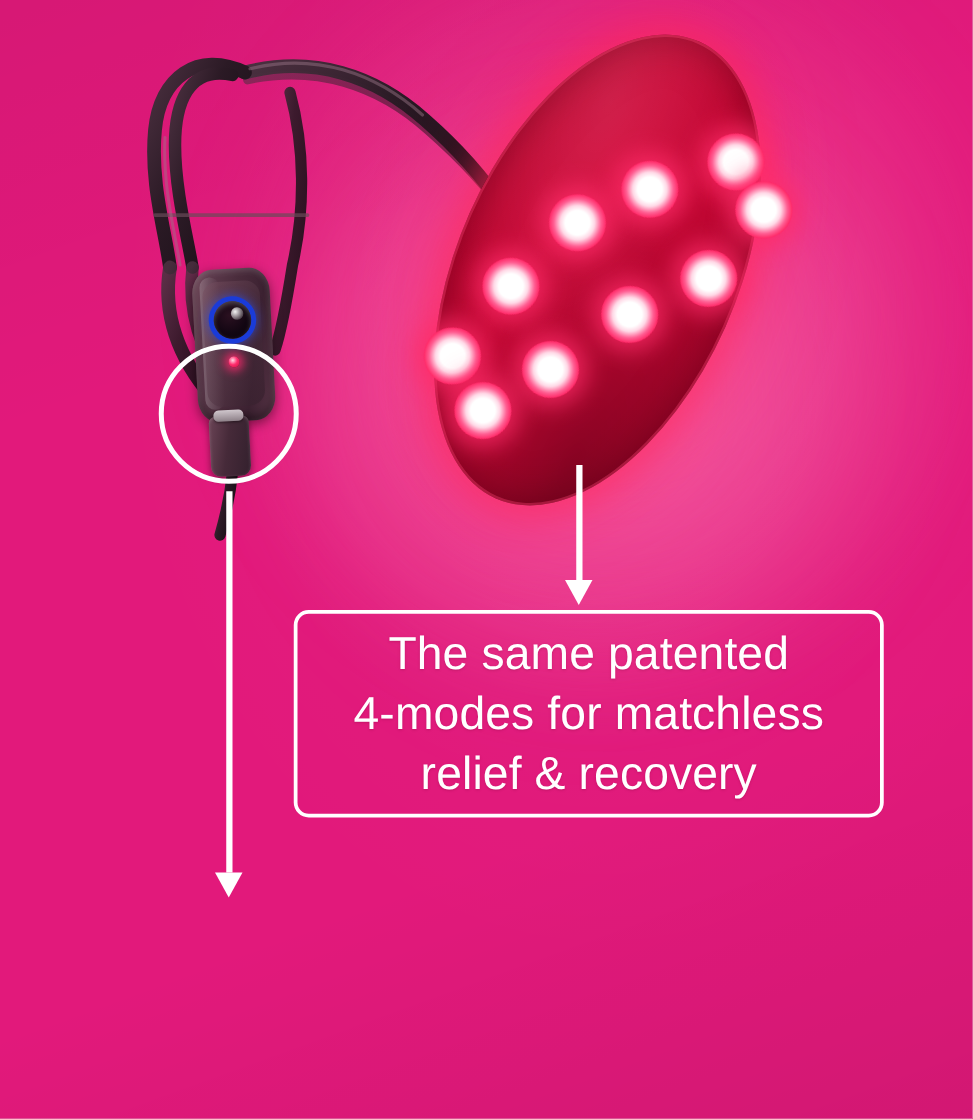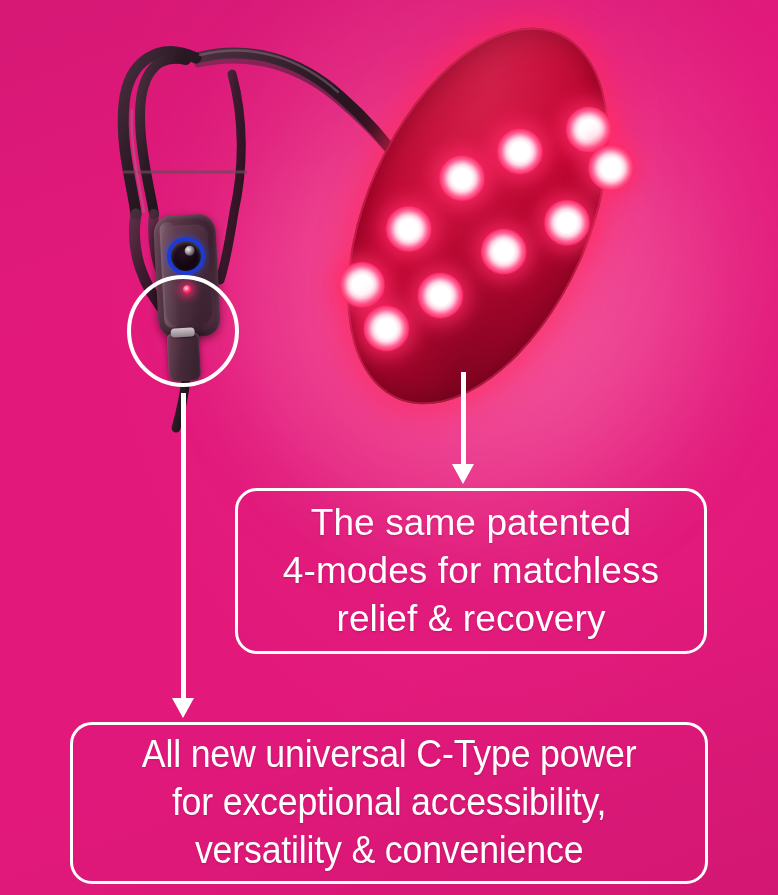--- a/index.html
+++ b/index.html
@@ -143,21 +143,21 @@
   }
   .arrow .head{
     position:absolute;left:50%;margin-left:-11px;width:0;height:0;
     border-left:11px solid transparent;border-right:11px solid transparent;
     border-top:20px solid #ffffff;
   }
 
   
   .callout{
     position:absolute;box-sizing:border-box;
-    border:3px solid #ffffff;border-radius:22px;
+    border:3px solid #ffffff;border-radius:12px;
     color:#ffffff;text-align:center;
     display:flex;align-items:center;justify-content:center;
     background:rgba(226,25,123,.12);
     text-shadow:0 1px 2px rgba(120,0,55,.28);
   }
   #callout-modes{
     left:235px;top:488px;width:472px;height:166px;
     font-size:37px;line-height:1.30;
     letter-spacing:.1px;
   }
@@ -245,19 +245,14 @@
     <div class="shaft" style="height: 92px;"></div>
     <div class="head" style="top: 92px;"></div>
   </div>
 
   <div class="callout" id="callout-modes">
     <span class="txt">The same patented
 4-modes for matchless
 relief &amp; recovery</span>
   </div>
 
-  <div class="callout" id="callout-power">
-    <span class="txt">All new universal C-Type power
-for exceptional accessibility,
-versatility &amp; convenience</span>
-  </div>
 
 </div>
 
 </body></html>

